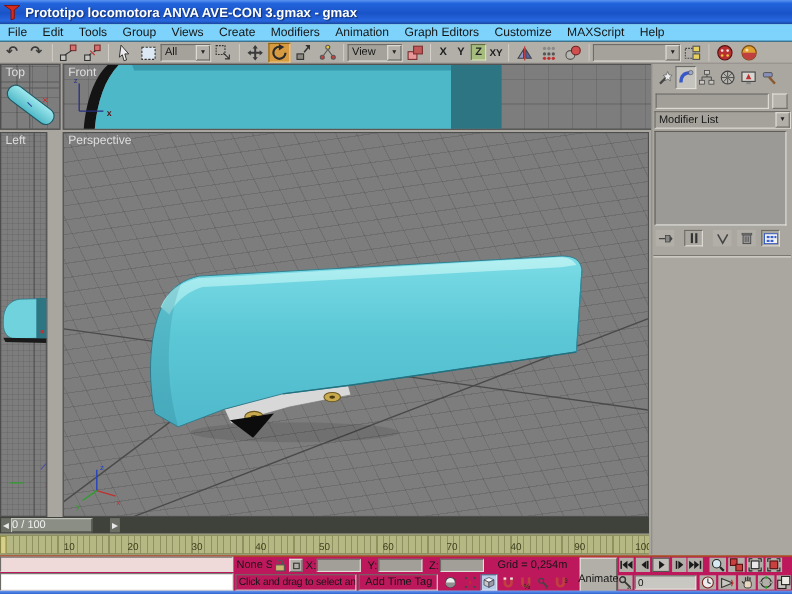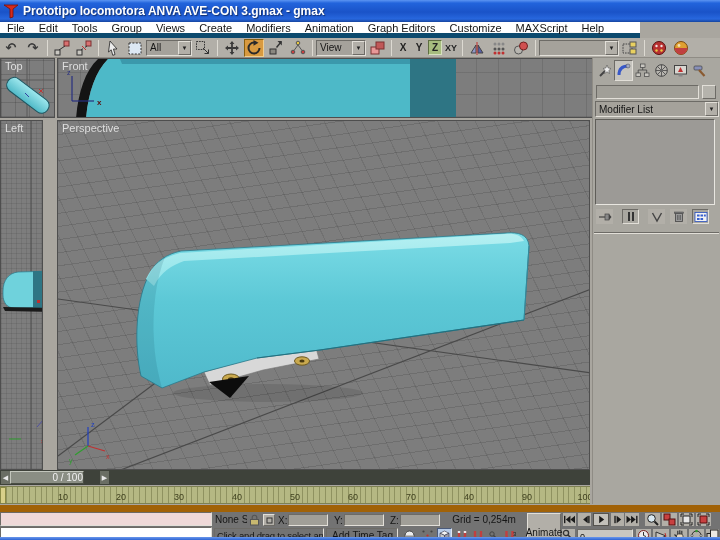--- a/index.html
+++ b/index.html
@@ -4,21 +4,21 @@
 <style>
 *{margin:0;padding:0;box-sizing:border-box}
 html,body{width:720px;height:540px}
 body{font-family:"Liberation Sans",sans-serif;font-size:11px;color:#151515}
 #app{position:relative;width:720px;height:540px;background:#A9A69F;overflow:hidden}
 .r{position:absolute}
 
 .titlebar{left:0;top:0;width:720px;height:22px;background:linear-gradient(180deg,#5C95F2 0%,#2264DC 14%,#1A53C8 55%,#2767DE 86%,#16459F 100%);display:flex;align-items:center;padding-left:3px;color:#fff;font-weight:bold;font-size:12px;text-shadow:1px 1px 1px #12316E;white-space:nowrap}
 .appicon{width:16px;height:16px;margin-right:4px;flex:0 0 auto}
 
-.menubar{left:0;top:22px;width:640px;height:16px;background:#ffffff;border-bottom:5px solid #0c4a6e;display:flex;align-items:center}
+.menubar{left:0;top:22px;width:720px;height:16px;background:#7dd3fc;border-bottom:1px solid #0c4a6e;display:flex;align-items:center}
 .mi{padding:1px 7px;font-size:11px;white-space:nowrap}
 
 .toolbar{left:0;top:38px;width:720px;height:20px;background:#B2AFA8;border-bottom:1px solid #8F8C85;display:flex;align-items:center;overflow:hidden}
 .tb{width:20px;height:18px;display:flex;align-items:center;justify-content:center;margin:0 1px;flex:0 0 auto}
 .sep{width:1px;height:16px;background:#87847D;border-right:1px solid #DDDAD2;margin:0 3px;flex:0 0 auto}
 .glyph{font-family:"DejaVu Sans",sans-serif;font-size:13px;font-weight:bold;color:#3A3A3A;line-height:1}
 .dd{height:16px;background:#A5A29B;border:1px solid;border-color:#6D6B66 #E2DFD8 #E2DFD8 #6D6B66;display:flex;align-items:center;font-size:10px;flex:0 0 auto}
 .dd .txt{padding:0 3px;overflow:hidden;white-space:nowrap;flex:1 1 auto}
 .dda{width:13px;height:14px;margin-left:auto;background:#B2AFA8;border:1px solid;border-color:#E2DFD8 #6D6B66 #6D6B66 #E2DFD8;display:flex;align-items:center;justify-content:center;font-size:6px;color:#222;flex:0 0 auto}
 .axb{min-width:14px;height:15px;padding:0 1px;font-size:10px;font-weight:bold;display:flex;align-items:center;justify-content:center;margin:0 1px;color:#222;flex:0 0 auto}
@@ -38,26 +38,26 @@
 .tab.active{background:#C6C4BE;border:1px solid;border-color:#6D6B66 #E2DFD8 #E2DFD8 #6D6B66}
 .field{background:#A19F98;border:1px solid;border-color:#6D6B66 #E2DFD8 #E2DFD8 #6D6B66}
 input.bare{width:100%;height:100%;border:none;background:transparent;font-family:"Liberation Sans",sans-serif;font-size:10px;color:#111;padding:0 2px;outline:none}
 .stackbox{left:2px;top:61px;width:120px;height:86px;background:#9C9A96;border:1px solid;border-color:#5F5D58 #E8E6E0 #E8E6E0 #5F5D58}
 .sbtn{position:absolute;top:151px;width:17px;height:15px;background:#B2AFA8;display:flex;align-items:center;justify-content:center}
 .sbtn.sunk{border:1px solid;border-color:#6D6B66 #E2DFD8 #E2DFD8 #6D6B66;background:#A9A7A0}
 .divline{left:1px;top:174px;width:125px;height:2px;border-top:1px solid #6D6B66;border-bottom:1px solid #E2DFD8}
 
 .timeslider{left:0;top:470px;width:590px;height:15px;background:#3E423A}
 .tsbtn{position:absolute;top:1px;width:9px;height:13px;background:#6A6E64;color:#E8E8E8;font-size:7px;display:flex;align-items:center;justify-content:center;font-family:"DejaVu Sans",sans-serif}
-.tshandle{position:absolute;left:10px;top:1px;width:74px;height:13px;background:#8A8E84;border:1px solid;border-color:#C2C6BC #4A4E44 #4A4E44 #C2C6BC;color:#F2F2F2;font-size:10px;display:flex;align-items:center;justify-content:flex-end}
+.tshandle{position:absolute;left:10px;top:1px;width:74px;height:13px;background:#8A8E84;border:1px solid;border-color:#C2C6BC #4A4E44 #4A4E44 #C2C6BC;color:#F2F2F2;font-size:10px;display:flex;align-items:center;justify-content:flex-start}
 .trackbar{left:0;top:486px;width:590px;height:18px;background-color:#B5B883;background-image:repeating-linear-gradient(90deg,#8F9260 0 1px,transparent 1px 5.8px);border-top:1px solid #7E8152;border-bottom:1px solid #7E8152;overflow:hidden}
 .tick{position:absolute;bottom:1px;width:22px;text-align:center;font-size:9px;color:#3F401F}
 .tmark{position:absolute;left:0;top:0;width:6px;height:18px;background:#D8D08A;border:1px solid #8A8A46}
 
-.statusarea{left:0;top:505px;width:720px;height:32px;background:#737373;border-top:7px solid #a16207}
+.statusarea{left:0;top:505px;width:720px;height:32px;background:#be185d;border-top:1px solid #a16207}
 .pink{left:0;top:0;width:212px;height:14px;background:#EFD9D9;border:1px solid;border-color:#6D6B66 #E2DFD8 #E2DFD8 #6D6B66}
 .white{left:0;top:15px;width:212px;height:16px;background:#FFFFFF;border:1px solid;border-color:#6D6B66 #E2DFD8 #E2DFD8 #6D6B66}
 .slabel{font-size:10px;white-space:nowrap}
 .sfield{position:absolute;height:12px;background:#A19F98;border:1px solid;border-color:#6D6B66 #E2DFD8 #E2DFD8 #6D6B66}
 .gridbox{position:absolute;left:443px;top:1px;width:82px;height:13px;font-size:10px;display:flex;align-items:center;justify-content:center;white-space:nowrap}
 .promptbox{position:absolute;left:214px;top:16px;width:110px;height:15px;border:1px solid;border-color:#6D6B66 #E2DFD8 #E2DFD8 #6D6B66;font-size:9.5px;letter-spacing:-0.2px;white-space:nowrap;overflow:hidden;padding:1px 2px}
 .timetag{position:absolute;left:326px;top:16px;width:72px;height:15px;font-size:10px;display:flex;align-items:center;padding-left:5px;white-space:nowrap;border:1px solid;border-color:#6D6B66 #E2DFD8 #E2DFD8 #6D6B66}
 .sicon{position:absolute;top:17px;width:15px;height:13px;display:flex;align-items:center;justify-content:center}
 .cube3d{position:absolute;left:437px;top:16px;width:15px;height:15px;background:#B8CCE8;border:1px solid;border-color:#4A5A7A #DDE6F4 #DDE6F4 #4A5A7A;display:flex;align-items:center;justify-content:center}
 .animate{position:absolute;left:527px;top:1px;width:34px;height:39px;background:#B2AFA8;border:1px solid;border-color:#E2DFD8 #6D6B66 #6D6B66 #E2DFD8;font-size:10px;display:flex;align-items:center;justify-content:center}

